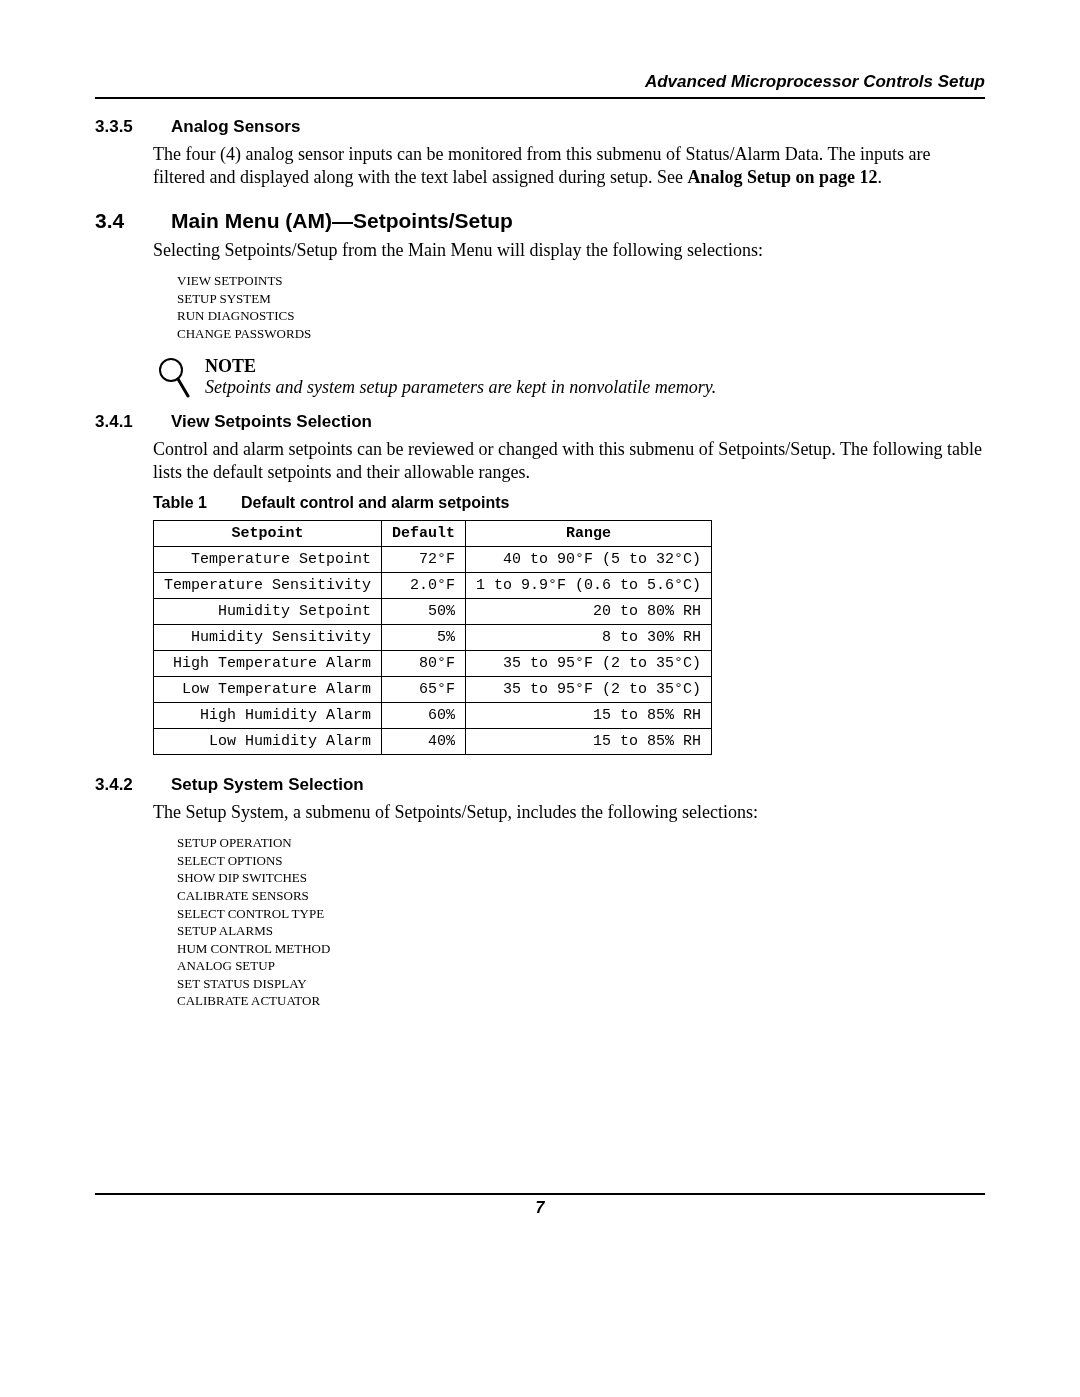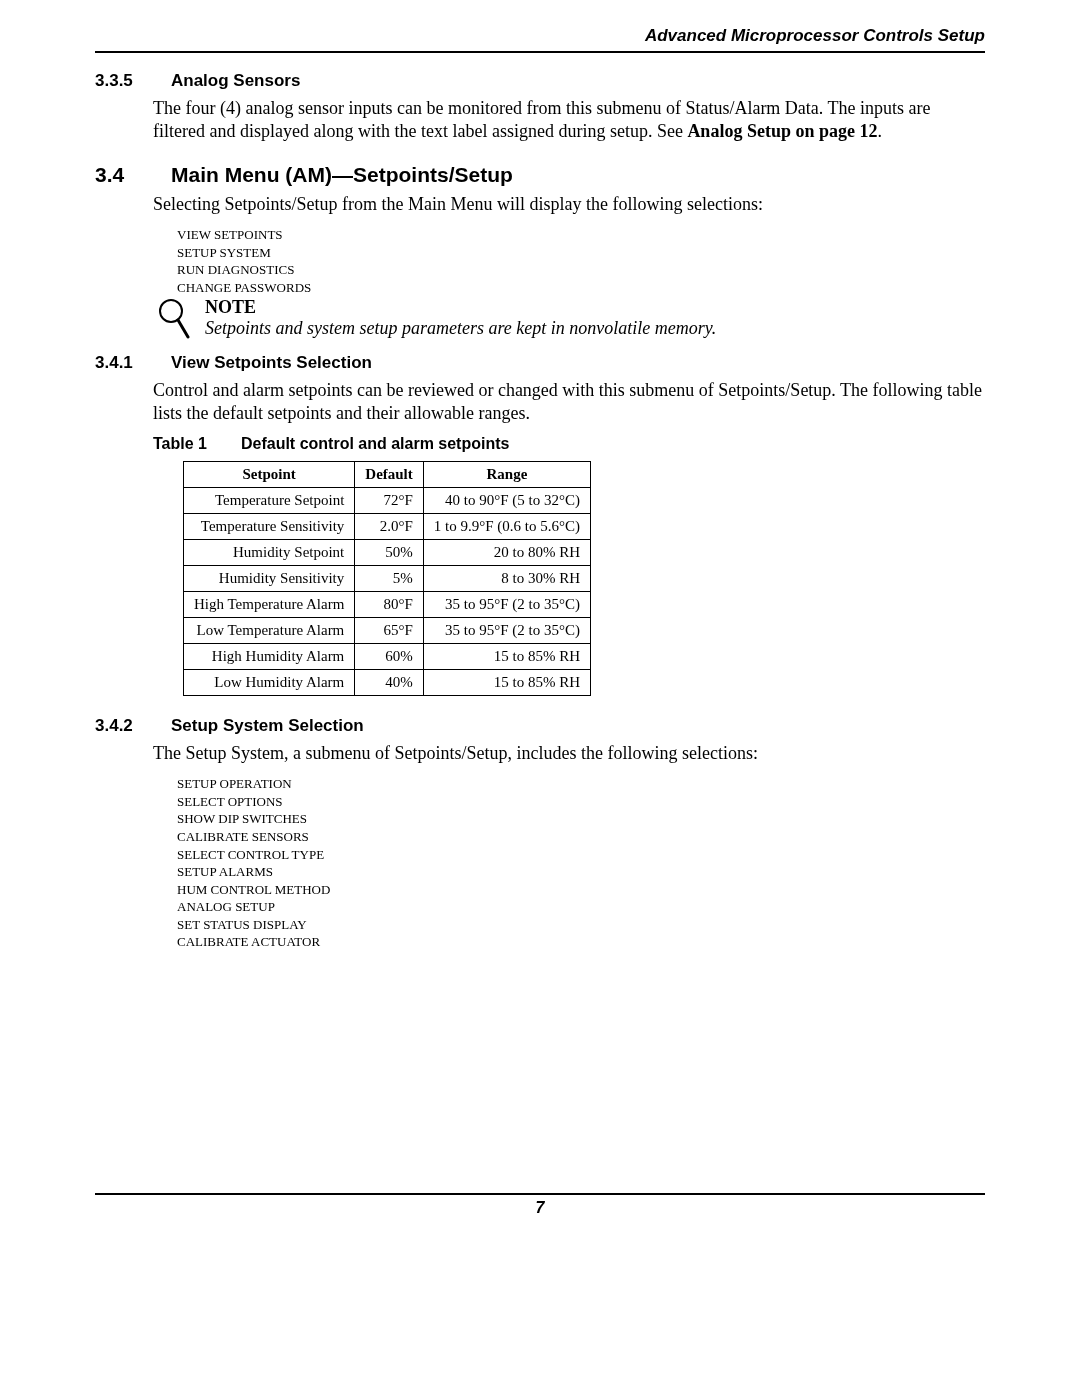--- a/index.html
+++ b/index.html
@@ -7,21 +7,21 @@
     padding: 0;
     background: #fff;
     font-family: "Times New Roman", Georgia, serif;
     color: #000;
   }
   .page {
     width: 1080px;
     height: 1277px;
     position: relative;
     box-sizing: border-box;
-    padding: 26px 95px 0 95px;
+    padding: 72px 95px 0 95px;
   }
   .header-line {
     text-align: right;
     font-family: Arial, Helvetica, sans-serif;
     font-weight: bold;
     font-style: italic;
     font-size: 17px;
     padding-bottom: 5px;
     border-bottom: 2px solid #000;
     margin-bottom: 18px;
@@ -51,21 +51,21 @@
     margin-left: 82px;
     margin-top: 10px;
     font-size: 13px;
     line-height: 1.35;
   }
   .indent-list div { white-space: pre; }
   .note-block {
     display: flex;
     gap: 14px;
     margin-left: 62px;
-    margin-top: 1px;
+    margin-top: 14px;
     margin-bottom: 14px;
     align-items: flex-end;
   }
   .note-text .note-label {
     font-weight: bold;
     font-size: 18px;
   }
   .note-text .note-body {
     font-style: italic;
     font-size: 18px;
@@ -76,24 +76,24 @@
   .table-caption {
     margin-left: 58px;
     margin-top: 10px;
     font-family: Arial, Helvetica, sans-serif;
     font-weight: bold;
     font-size: 16px;
   }
   .table-caption .tlabel { margin-right: 34px; }
 
   table.setpoints {
-    margin-left: 88px;
+    margin-left: 58px;
     margin-top: 8px;
     border-collapse: collapse;
-    font-family: Liberation Serif, serif;
+    font-family: Liberation Mono, monospace;
     font-size: 15px;
   }
   table.setpoints th, table.setpoints td {
     border: 1px solid #000;
     padding: 4px 10px;
     text-align: right;
   }
   table.setpoints th {
     font-weight: bold;
     text-align: center;

